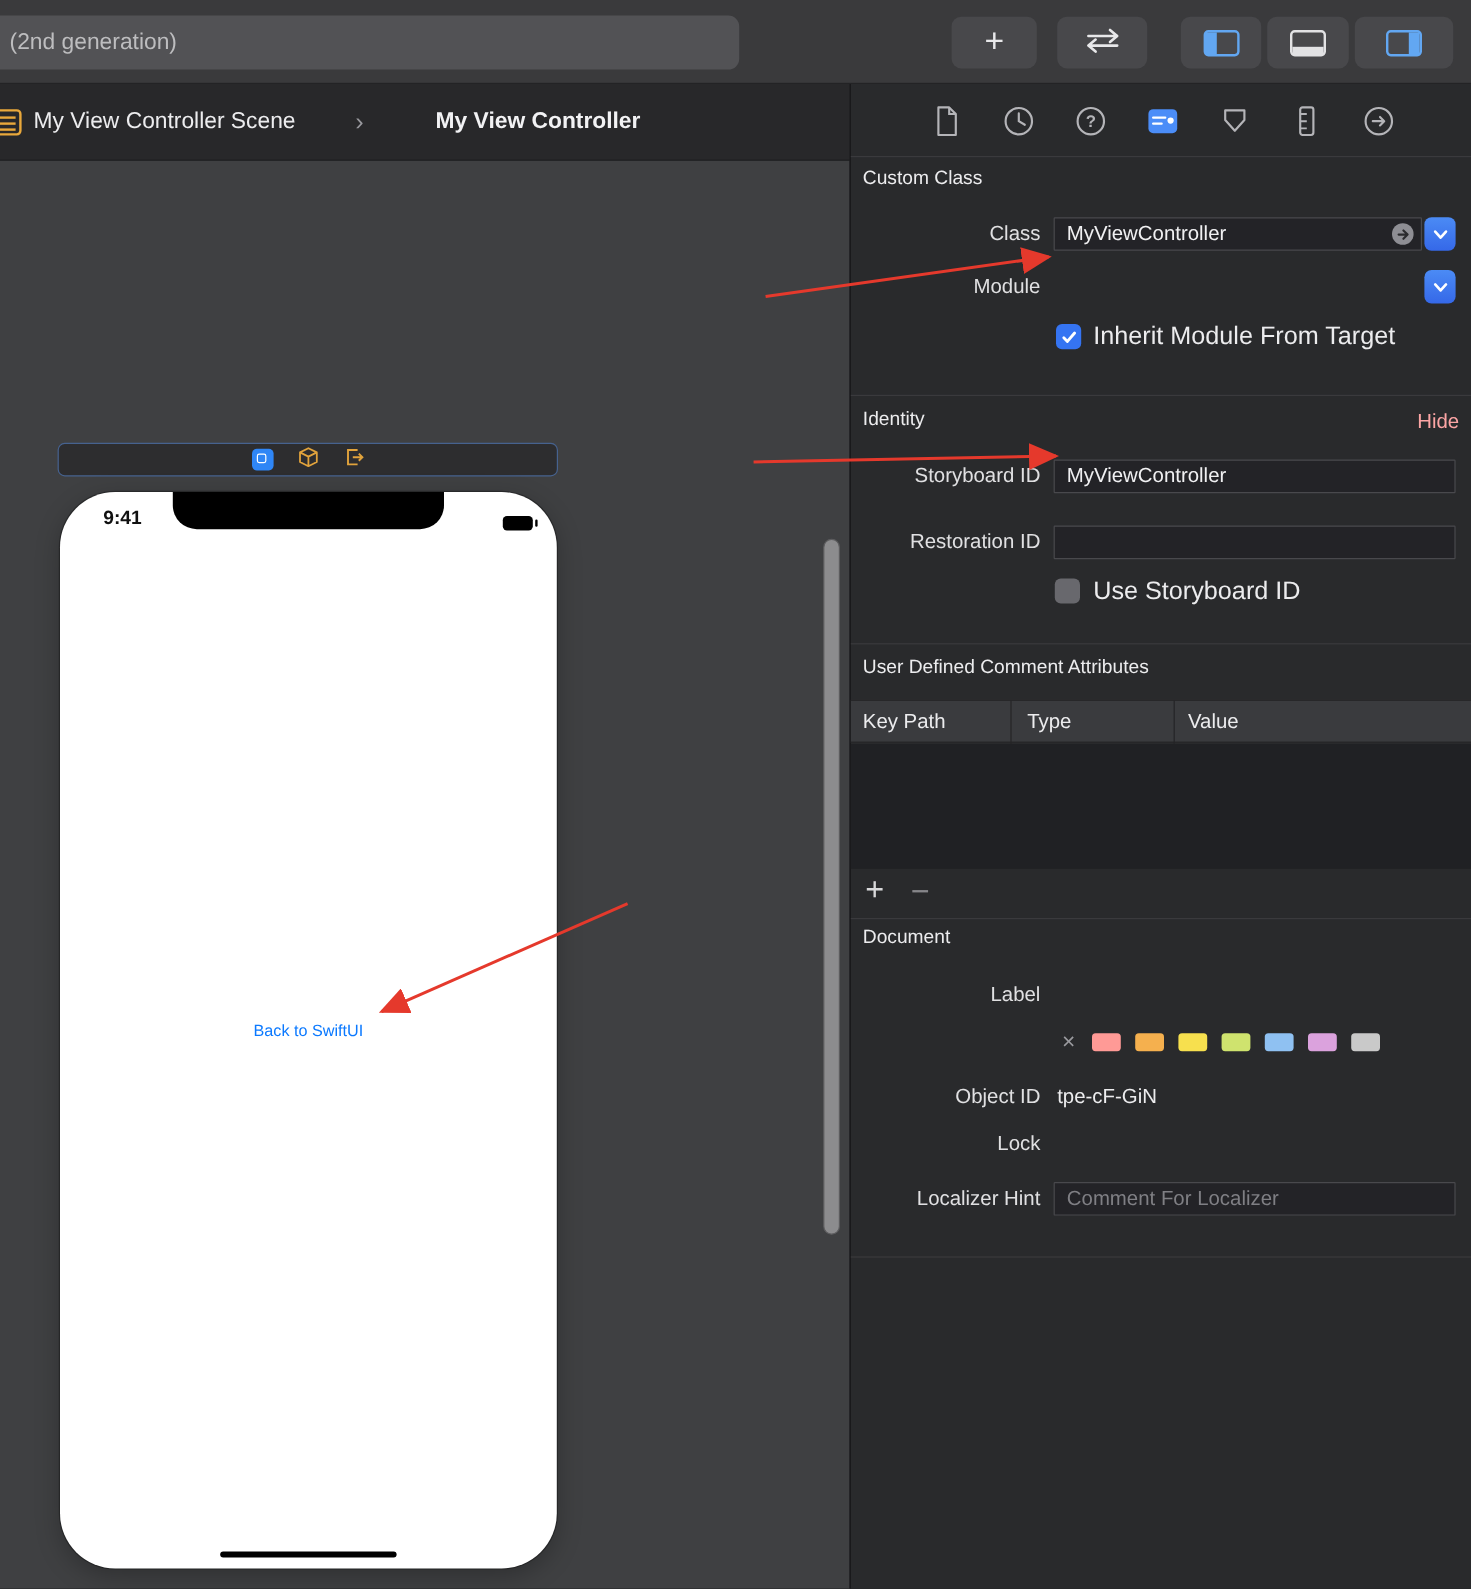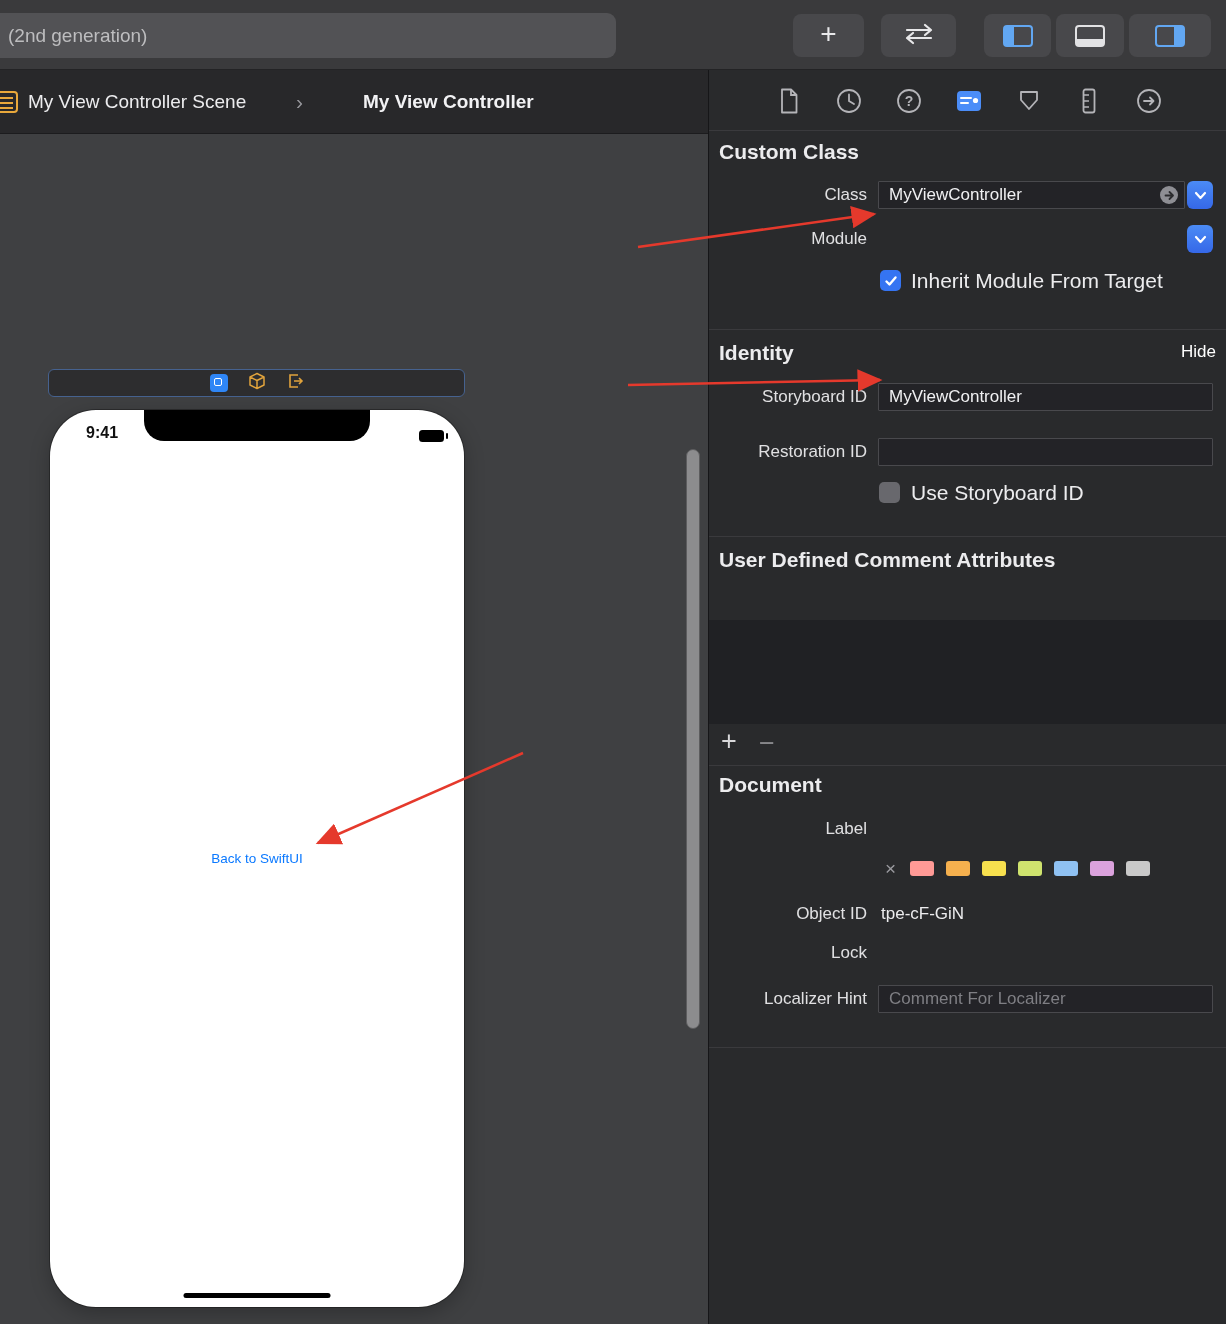--- a/index.html
+++ b/index.html
@@ -52,22 +52,22 @@
   .home-indicator { position:absolute; left:50%; transform:translateX(-50%); bottom:9px; width:147px; height:5.5px; background:#000; border-radius:3px; }
 
   .v-scrollbar { position:absolute; left:686px; top:315px; width:14px; height:580px; background:#8c8c8e; border:1px solid #5c5c5e; border-radius:7px; cursor:pointer; }
 
   
   .inspector { position:absolute; left:708px; top:70px; width:518px; height:1254px; background:#292a2c; border-left:1px solid #161618; }
   .insp-tab { position:absolute; top:14px; width:40px; height:34px; background:none; border:none; display:flex; align-items:center; justify-content:center; cursor:pointer; }
   .tabs-divider { position:absolute; left:0; top:60px; width:100%; border-bottom:1px solid #3a3a3d; }
   .sec-divider { position:absolute; left:0; width:100%; border-bottom:1px solid #3a3a3d; }
 
-  .sec-title { position:absolute; left:10px; font-size:21px; font-weight:700; color:#ececee; }
-  .hide-link { position:absolute; right:10px; font-size:17px; color:#ffffff; cursor:pointer; }
+  .sec-title { position:absolute; left:10px; font-size:16px; font-weight:400; color:#ececee; }
+  .hide-link { position:absolute; right:10px; font-size:17px; color:#fca5a5; cursor:pointer; }
 
   .row-label { position:absolute; left:0; width:158px; text-align:right; font-size:17px; color:#e0e0e2; line-height:28px; }
   .field { position:absolute; left:169px; width:335px; height:28px; background:#232327; border:1px solid #49494d; border-radius:1px; }
   .field.narrow { width:307px; }
   .field.combo { background:#3d3e42; border-color:#3d3e42; }
   .field input { position:absolute; left:0; top:0; width:100%; height:100%; background:transparent; border:none; outline:none; color:#f0f0f2; font-size:17px; font-family:inherit; padding:0 10px; }
   .field.combo input { color:#95959c; }
   .field input::placeholder { color:#7f7f84; }
   .jump-circle { position:absolute; right:6px; top:4px; width:18px; height:18px; background:#8e8e94; border-radius:50%; display:flex; align-items:center; justify-content:center; cursor:pointer; }
   .chev-btn { position:absolute; left:478px; width:26px; height:28px; background:linear-gradient(#4b8bf5,#3568e8); border:none; border-radius:6px; display:flex; align-items:center; justify-content:center; cursor:pointer; }
@@ -277,20 +277,27 @@
       <input style="">
     </div>
 
     <span class="checkbox unchecked" style="left:170px; top:412px"></span>
     <span class="chk-label" style="top:412px">Use Storyboard ID</span>
 
     <div class="sec-divider" style="top:466px"></div>
 
     <div class="sec-title" style="top:478px">User Defined Comment Attributes</div>
 
+    <div class="tbl-header" style="top:513px">
+      <span class="tbl-col" style="left:10px">Key Path</span>
+      <span class="tbl-sep" style="left:133px"></span>
+      <span class="tbl-col" style="left:147px">Type</span>
+      <span class="tbl-sep" style="left:269px"></span>
+      <span class="tbl-col" style="left:281px">Value</span>
+    </div>
     <div class="tbl-body" style="top:550px"></div>
 
     <button class="pm-btn pm-plus" style="top:658px">+</button>
     <button class="pm-btn pm-minus" style="top:660px">−</button>
 
     <div class="sec-divider" style="top:695px"></div>
 
     <div class="sec-title" style="top:703px">Document</div>
 
     <div class="row-label" style="top:745px">Label</div>

